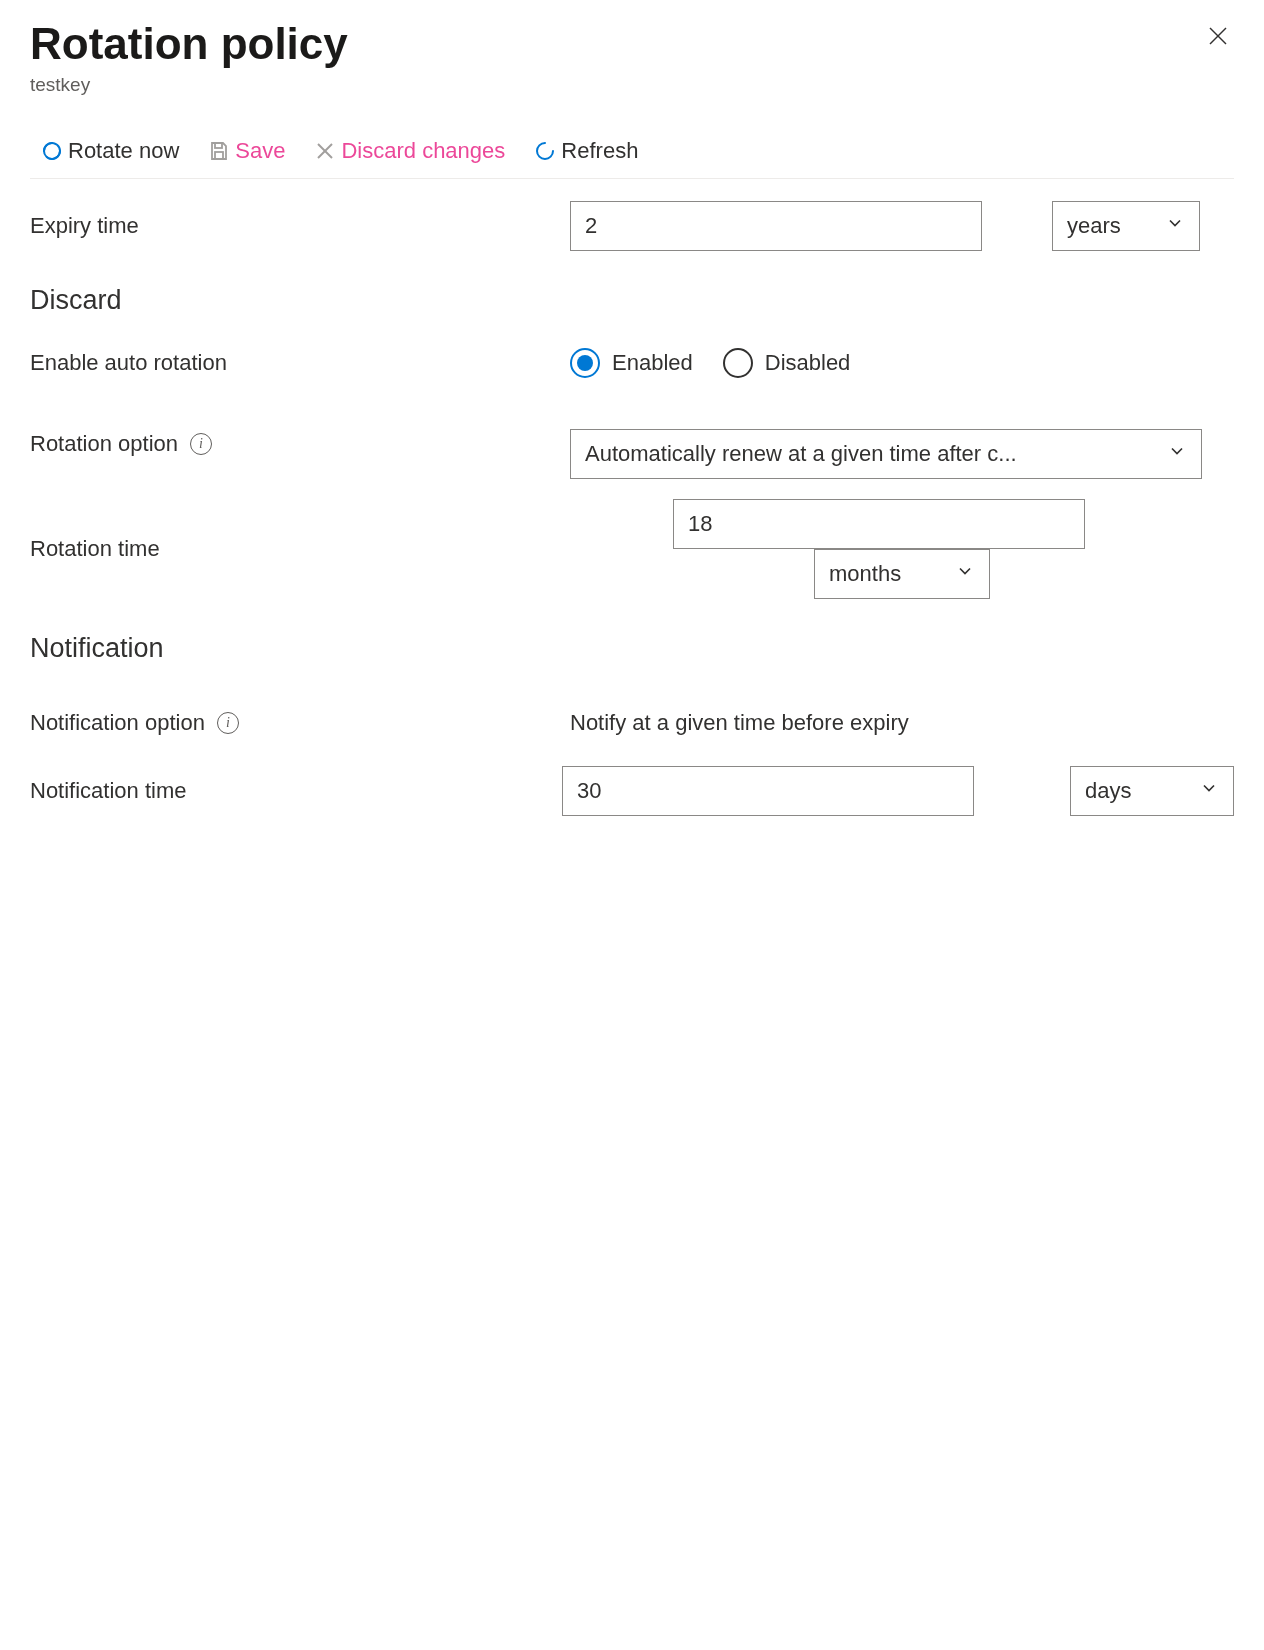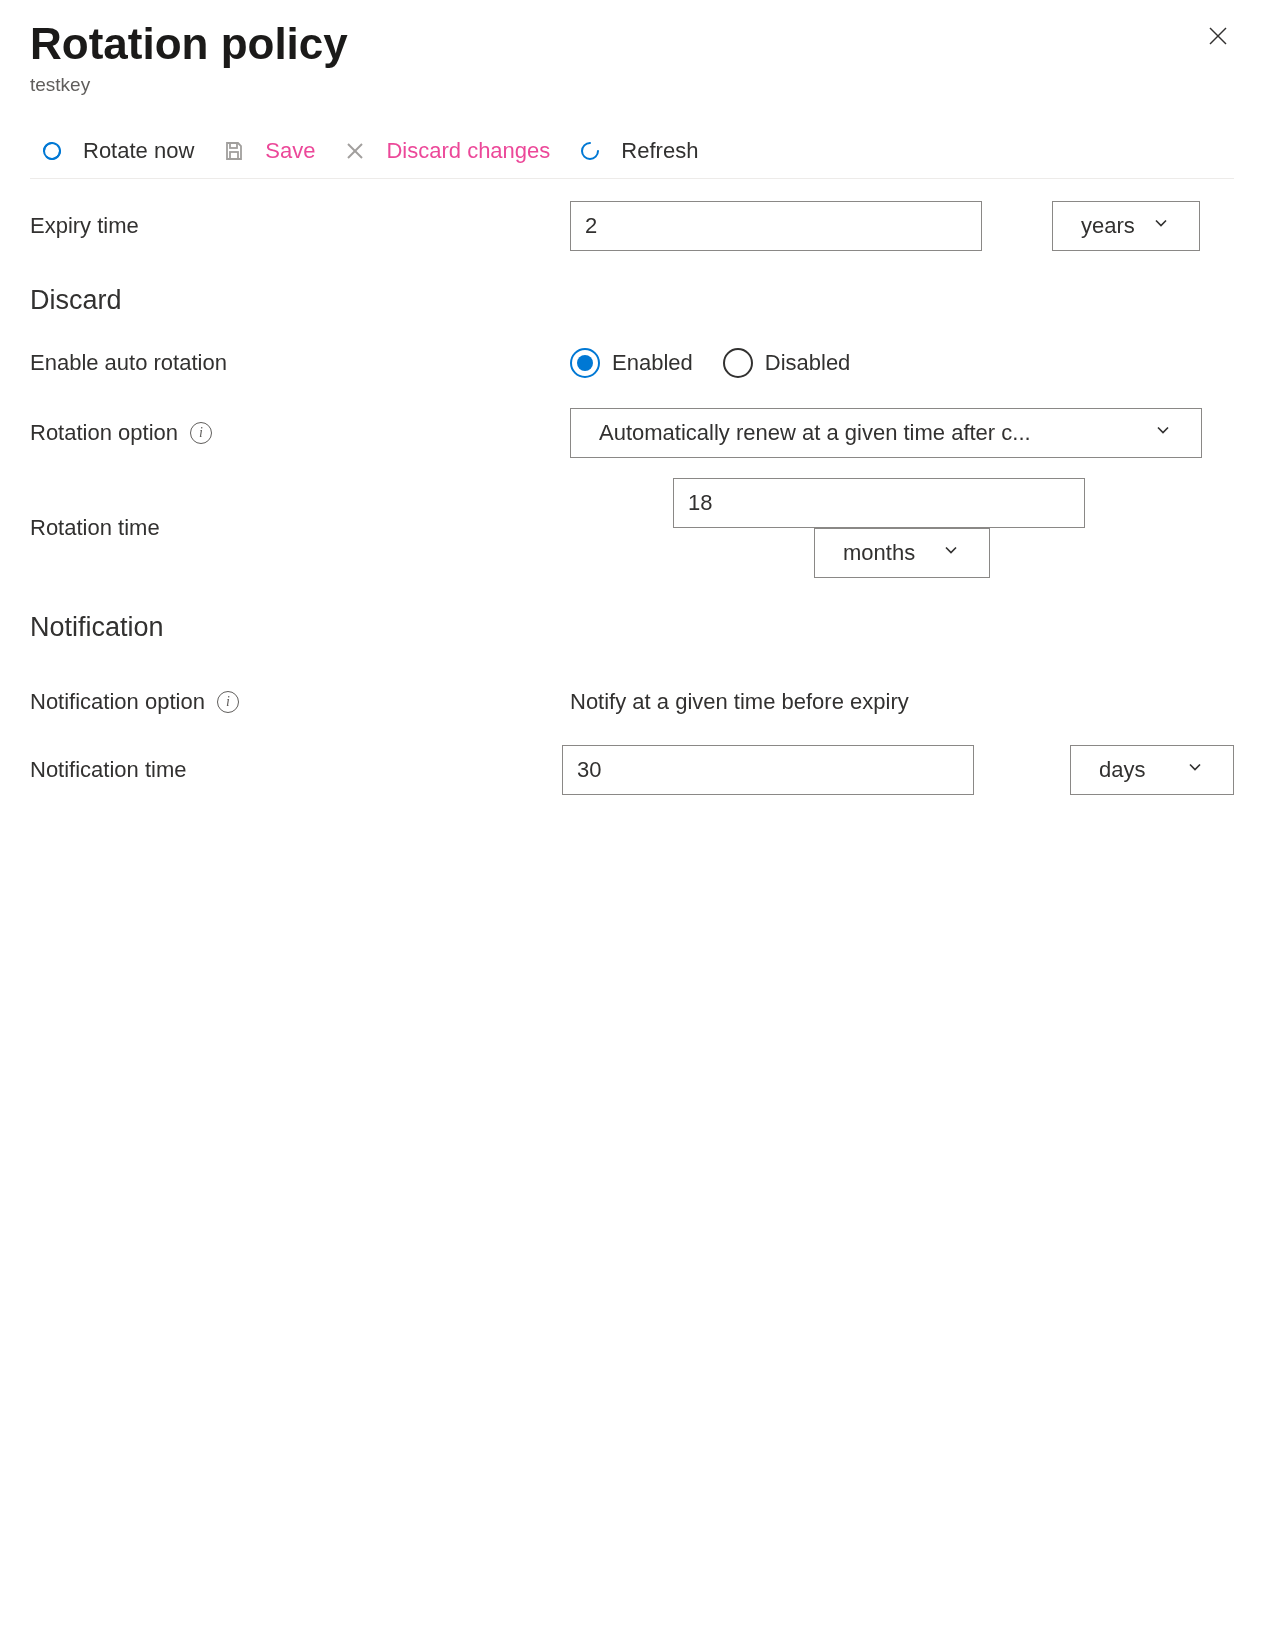--- a/index.html
+++ b/index.html
@@ -43,21 +43,21 @@
       display: flex;
       align-items: center;
       gap: 28px;
       margin-top: 30px;
       padding: 12px 0 14px 10px;
       border-bottom: 1px solid #edebe9;
     }
     .toolbar-btn {
       display: flex;
       align-items: center;
-      gap: 19px;
+      gap: 4px;
       font-size: 22px;
       cursor: pointer;
       color: #323130;
     }
     .toolbar-btn.disabled {
       color: #ec4899;
       cursor: default;
     }
     .toolbar-btn .icon {
       display: flex;
@@ -105,28 +105,29 @@
     }
     .input-num {
       width: 412px;
     }
     .dropdown {
       height: 50px;
       border: 1px solid #8a8886;
       display: flex;
       align-items: center;
       justify-content: space-between;
-      padding: 0 28px;
+      padding: 0 14px;
       font-size: 22px;
       cursor: pointer;
       background: #fff;
       min-width: 140px;
     }
     .dropdown.wide {
       width: 632px;
+      margin-top: 21px;
     }
     .dropdown .chevron svg {
       width: 20px;
       height: 20px;
     }
     .dropdown .dd-label {
       overflow: hidden;
       text-overflow: ellipsis;
       white-space: nowrap;
       flex: 1;

